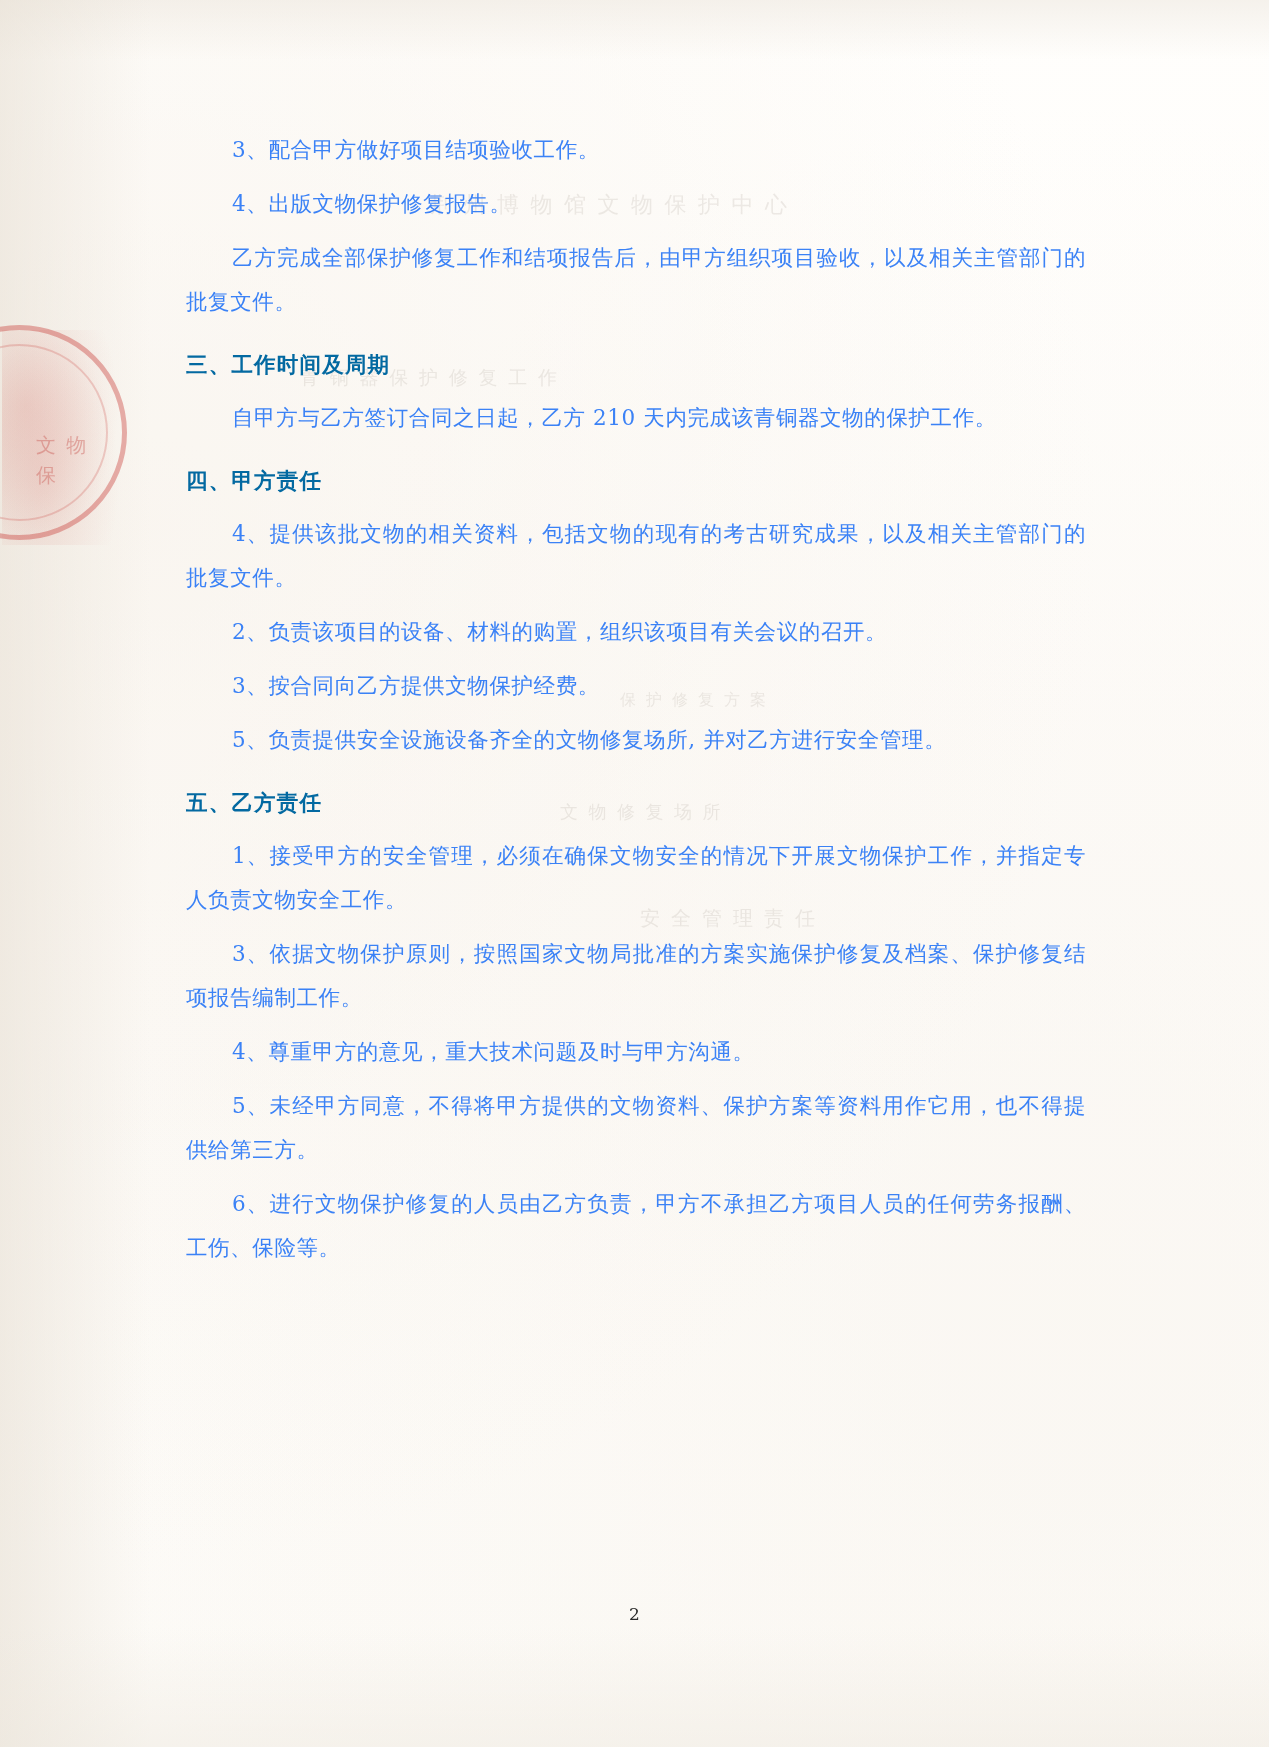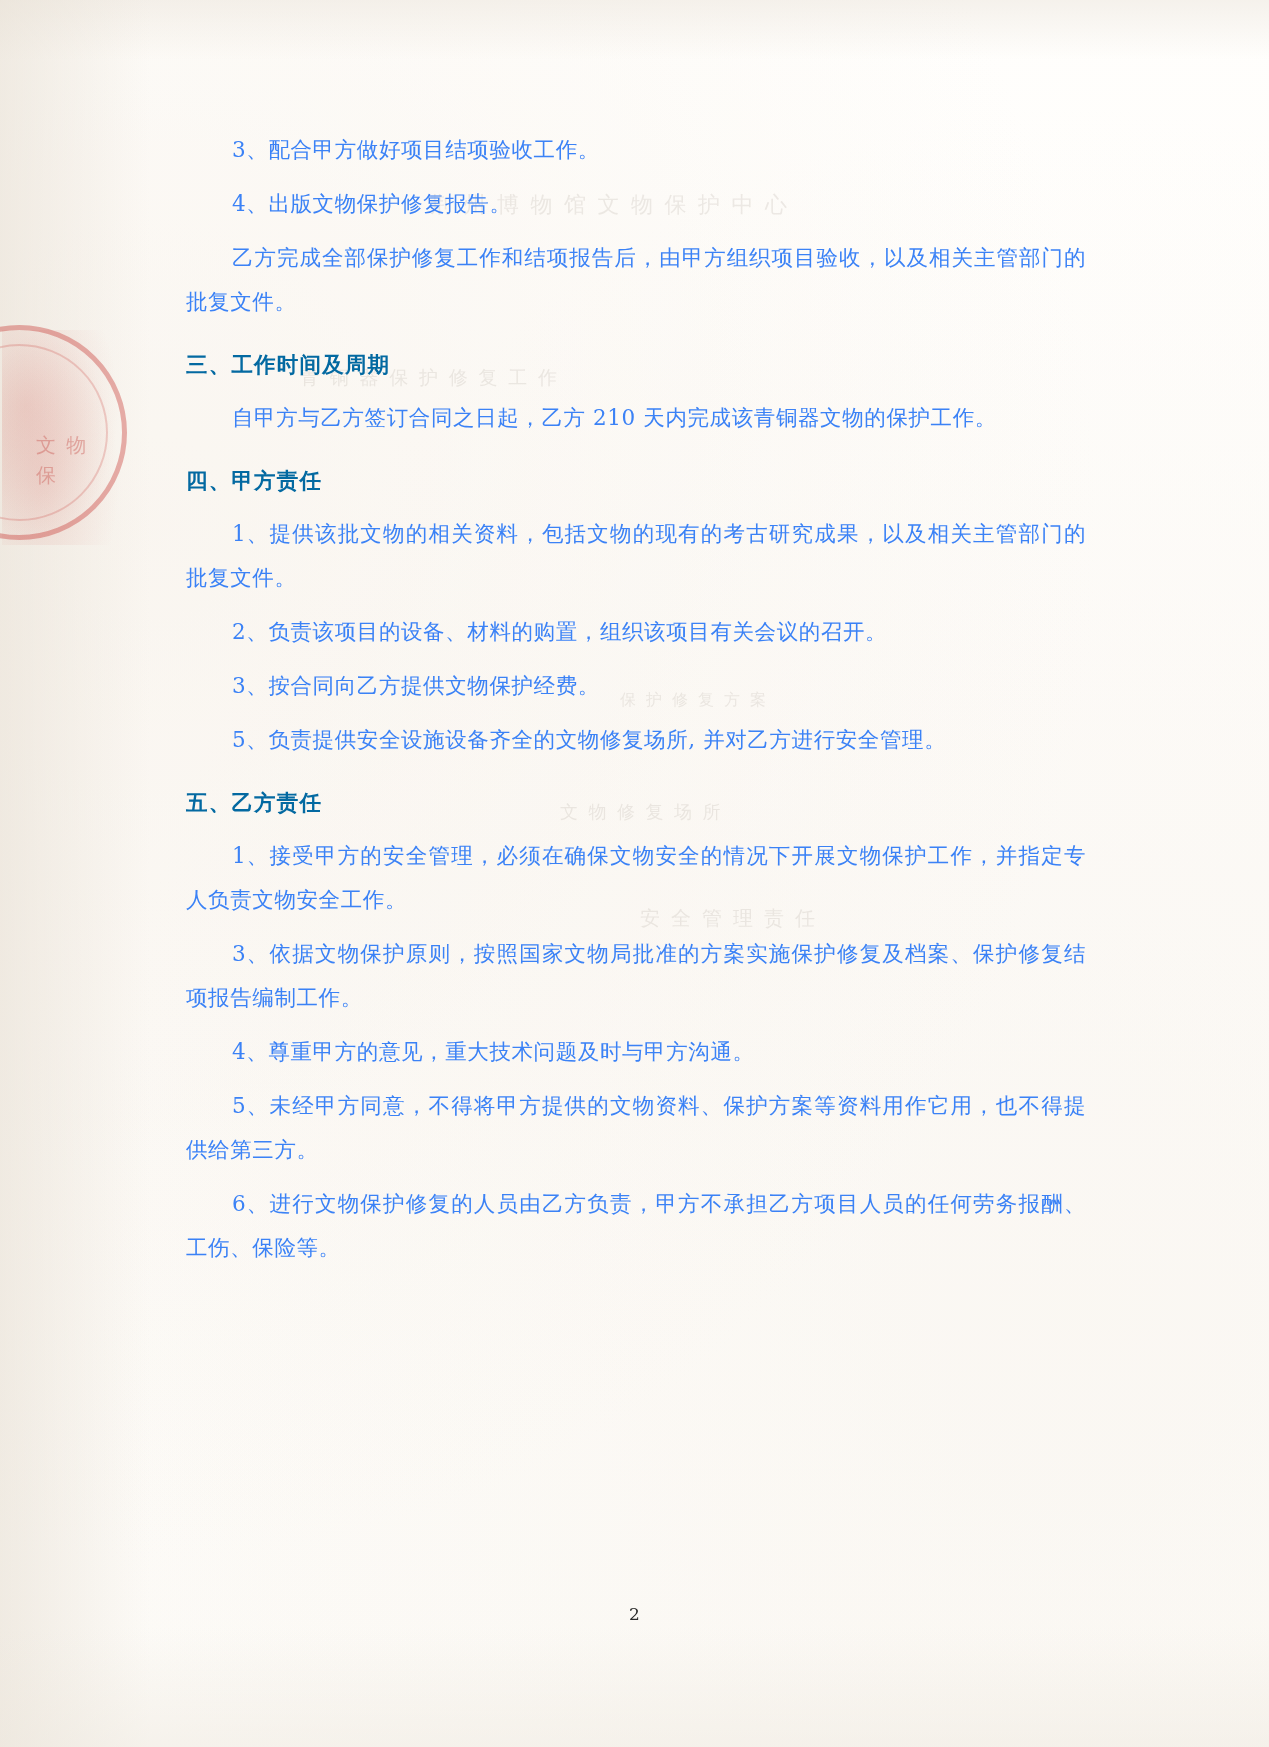--- a/index.html
+++ b/index.html
@@ -170,21 +170,21 @@
   <div class="content">
 
     <p class="item">3、配合甲方做好项目结项验收工作。</p>
     <p class="item">4、出版文物保护修复报告。</p>
     <p class="indent">乙方完成全部保护修复工作和结项报告后，由甲方组织项目验收，以及相关主管部门的批复文件。</p>
 
     <h3 class="heading">三、工作时间及周期</h3>
     <p class="indent">自甲方与乙方签订合同之日起，乙方 210 天内完成该青铜器文物的保护工作。</p>
 
     <h3 class="heading">四、甲方责任</h3>
-    <p class="indent">1、提供该批文物的相关资料，包括文物的现有的考古研究成果，以及相关主管部门的批复文件。</p>
+    <p class="indent">4、提供该批文物的相关资料，包括文物的现有的考古研究成果，以及相关主管部门的批复文件。</p>
     <p class="item">2、负责该项目的设备、材料的购置，组织该项目有关会议的召开。</p>
     <p class="item">3、按合同向乙方提供文物保护经费。</p>
     <p class="item">5、负责提供安全设施设备齐全的文物修复场所, 并对乙方进行安全管理。</p>
 
     <h3 class="heading">五、乙方责任</h3>
     <p class="indent">1、接受甲方的安全管理，必须在确保文物安全的情况下开展文物保护工作，并指定专人负责文物安全工作。</p>
     <p class="indent">3、依据文物保护原则，按照国家文物局批准的方案实施保护修复及档案、保护修复结项报告编制工作。</p>
     <p class="item">4、尊重甲方的意见，重大技术问题及时与甲方沟通。</p>
     <p class="indent">5、未经甲方同意，不得将甲方提供的文物资料、保护方案等资料用作它用，也不得提供给第三方。</p>
     <p class="indent">6、进行文物保护修复的人员由乙方负责，甲方不承担乙方项目人员的任何劳务报酬、工伤、保险等。</p>

